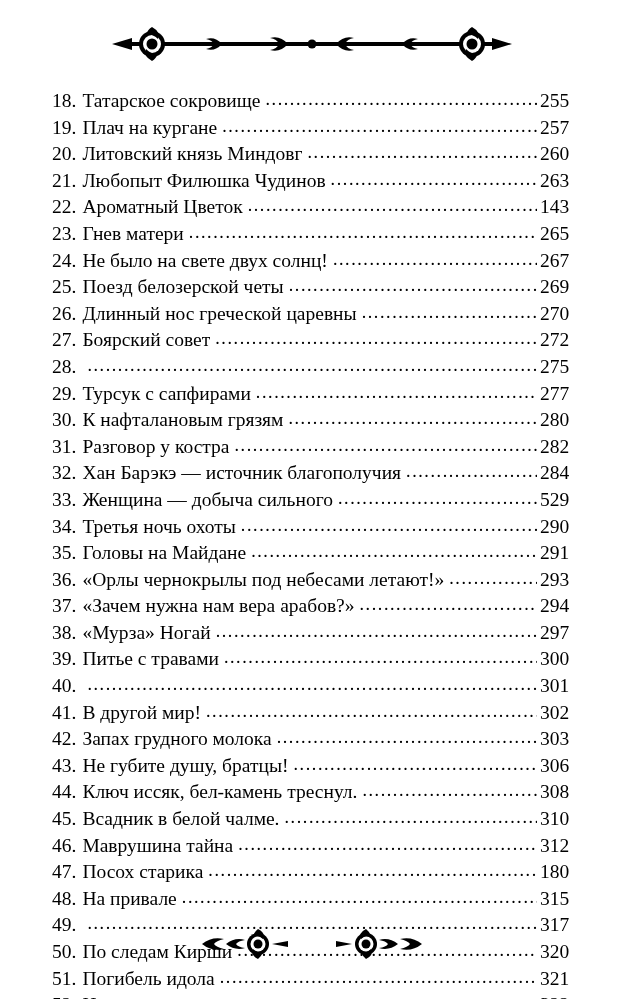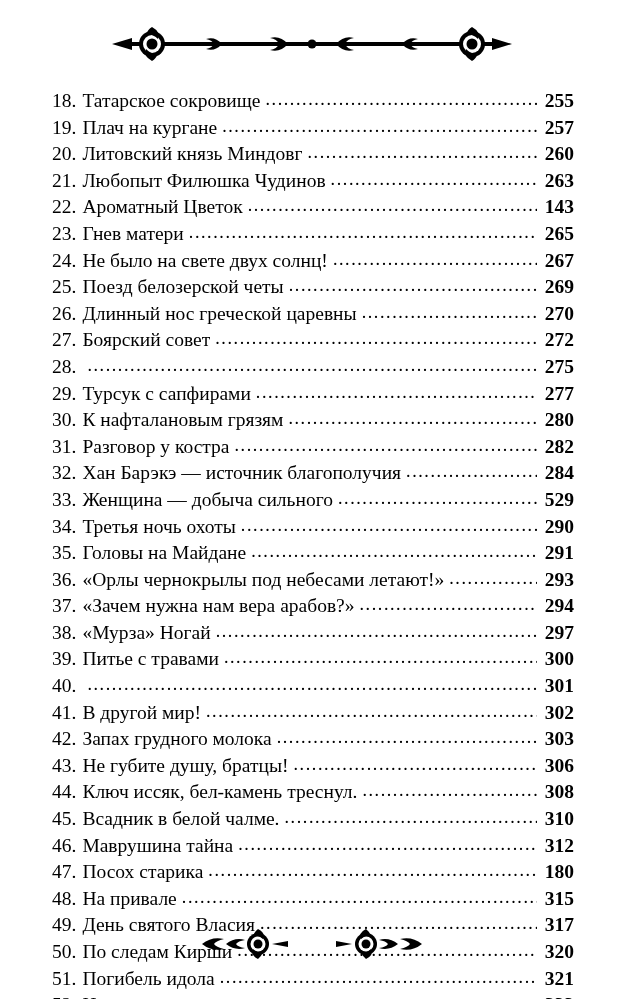--- a/index.html
+++ b/index.html
@@ -63,22 +63,21 @@
     overflow: hidden;
     white-space: nowrap;
     margin: 0 3px 0 5px;
     letter-spacing: 1.6px;
     font-size: 18px;
     position: relative;
     top: -2px;
   }
   .toc-row .page-no {
     flex: 0 0 auto;
-    font-weight: bold;
-    text-align: right;
+    font-weight: normal;
     min-width: 34px;
   }
 
   
   .folio {
     position: absolute;
     bottom: 40px;
     left: 0;
     width: 624px;
     text-align: center;
@@ -302,21 +301,20 @@
         <span class="page-no">180</span>
       </div>
     <div class="toc-row">
         <span class="num">48.</span>
         <span class="title">На привале</span>
         <span class="dots">.............................................................................................................................</span>
         <span class="page-no">315</span>
       </div>
     <div class="toc-row">
         <span class="num">49.</span>
-        <span class="title">День святого Власия</span>
         <span class="dots">.............................................................................................................................</span>
         <span class="page-no">317</span>
       </div>
     <div class="toc-row">
         <span class="num">50.</span>
         <span class="title">По следам Кирши</span>
         <span class="dots">.............................................................................................................................</span>
         <span class="page-no">320</span>
       </div>
     <div class="toc-row">

